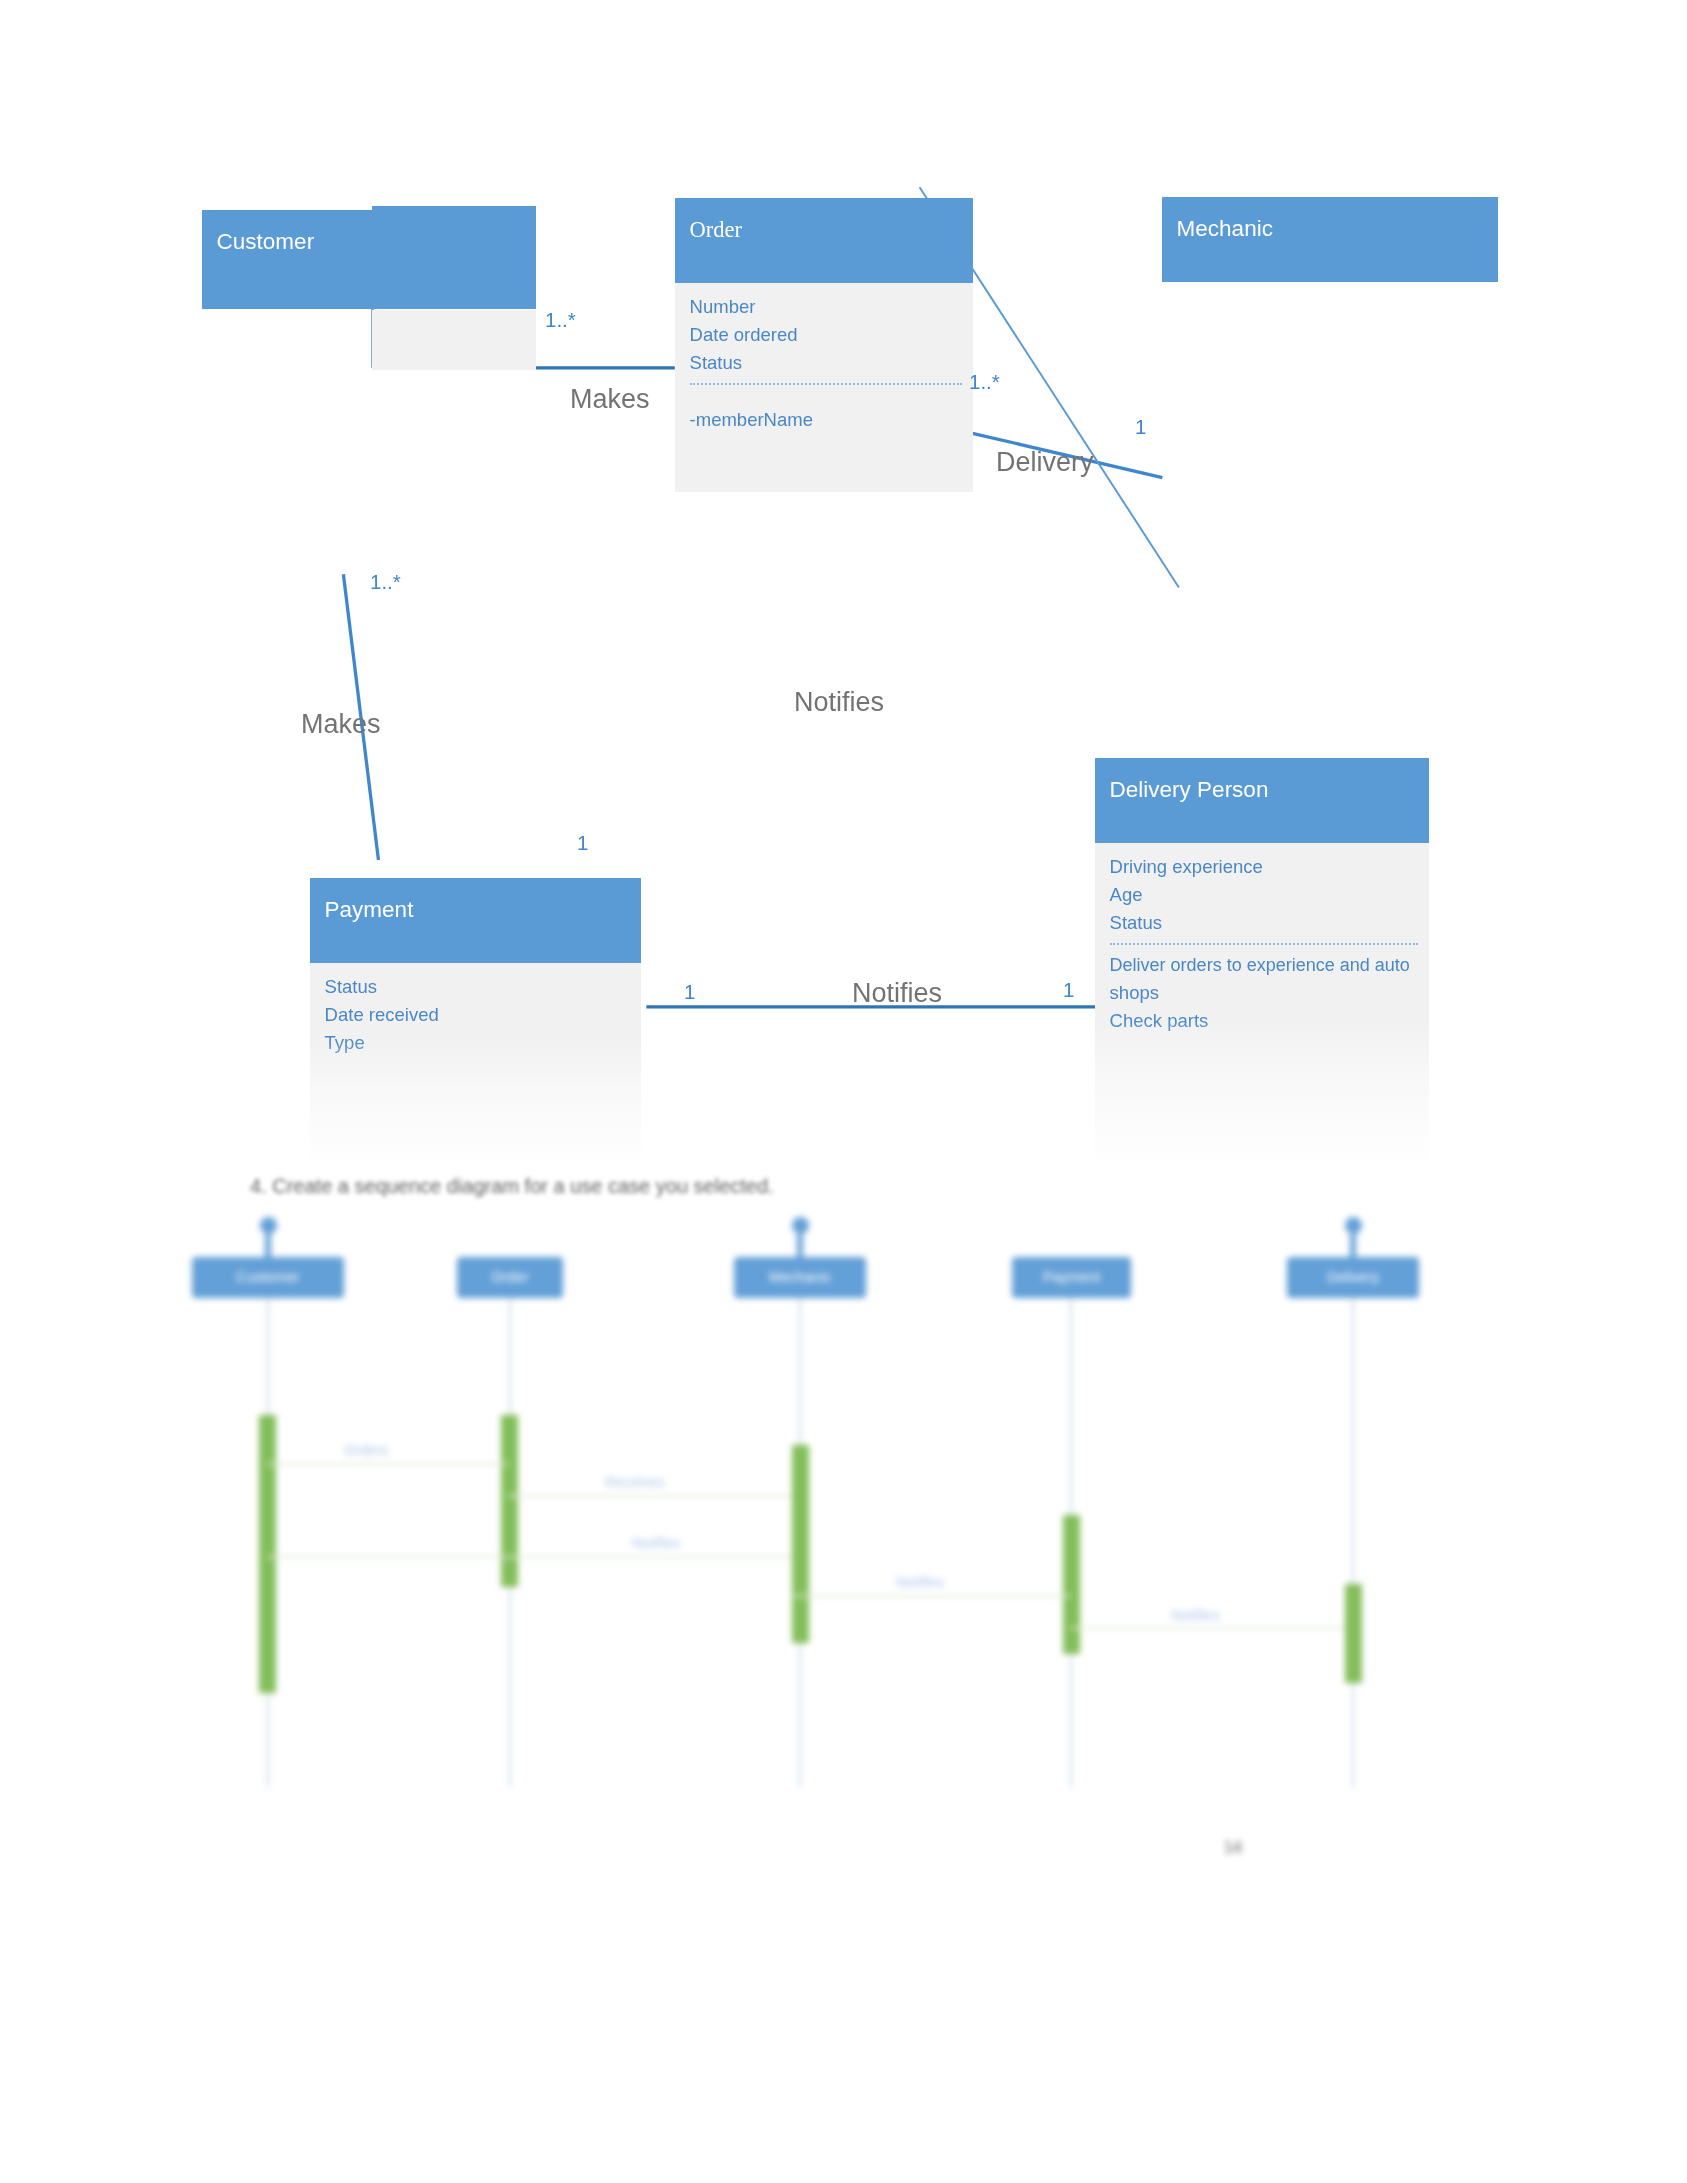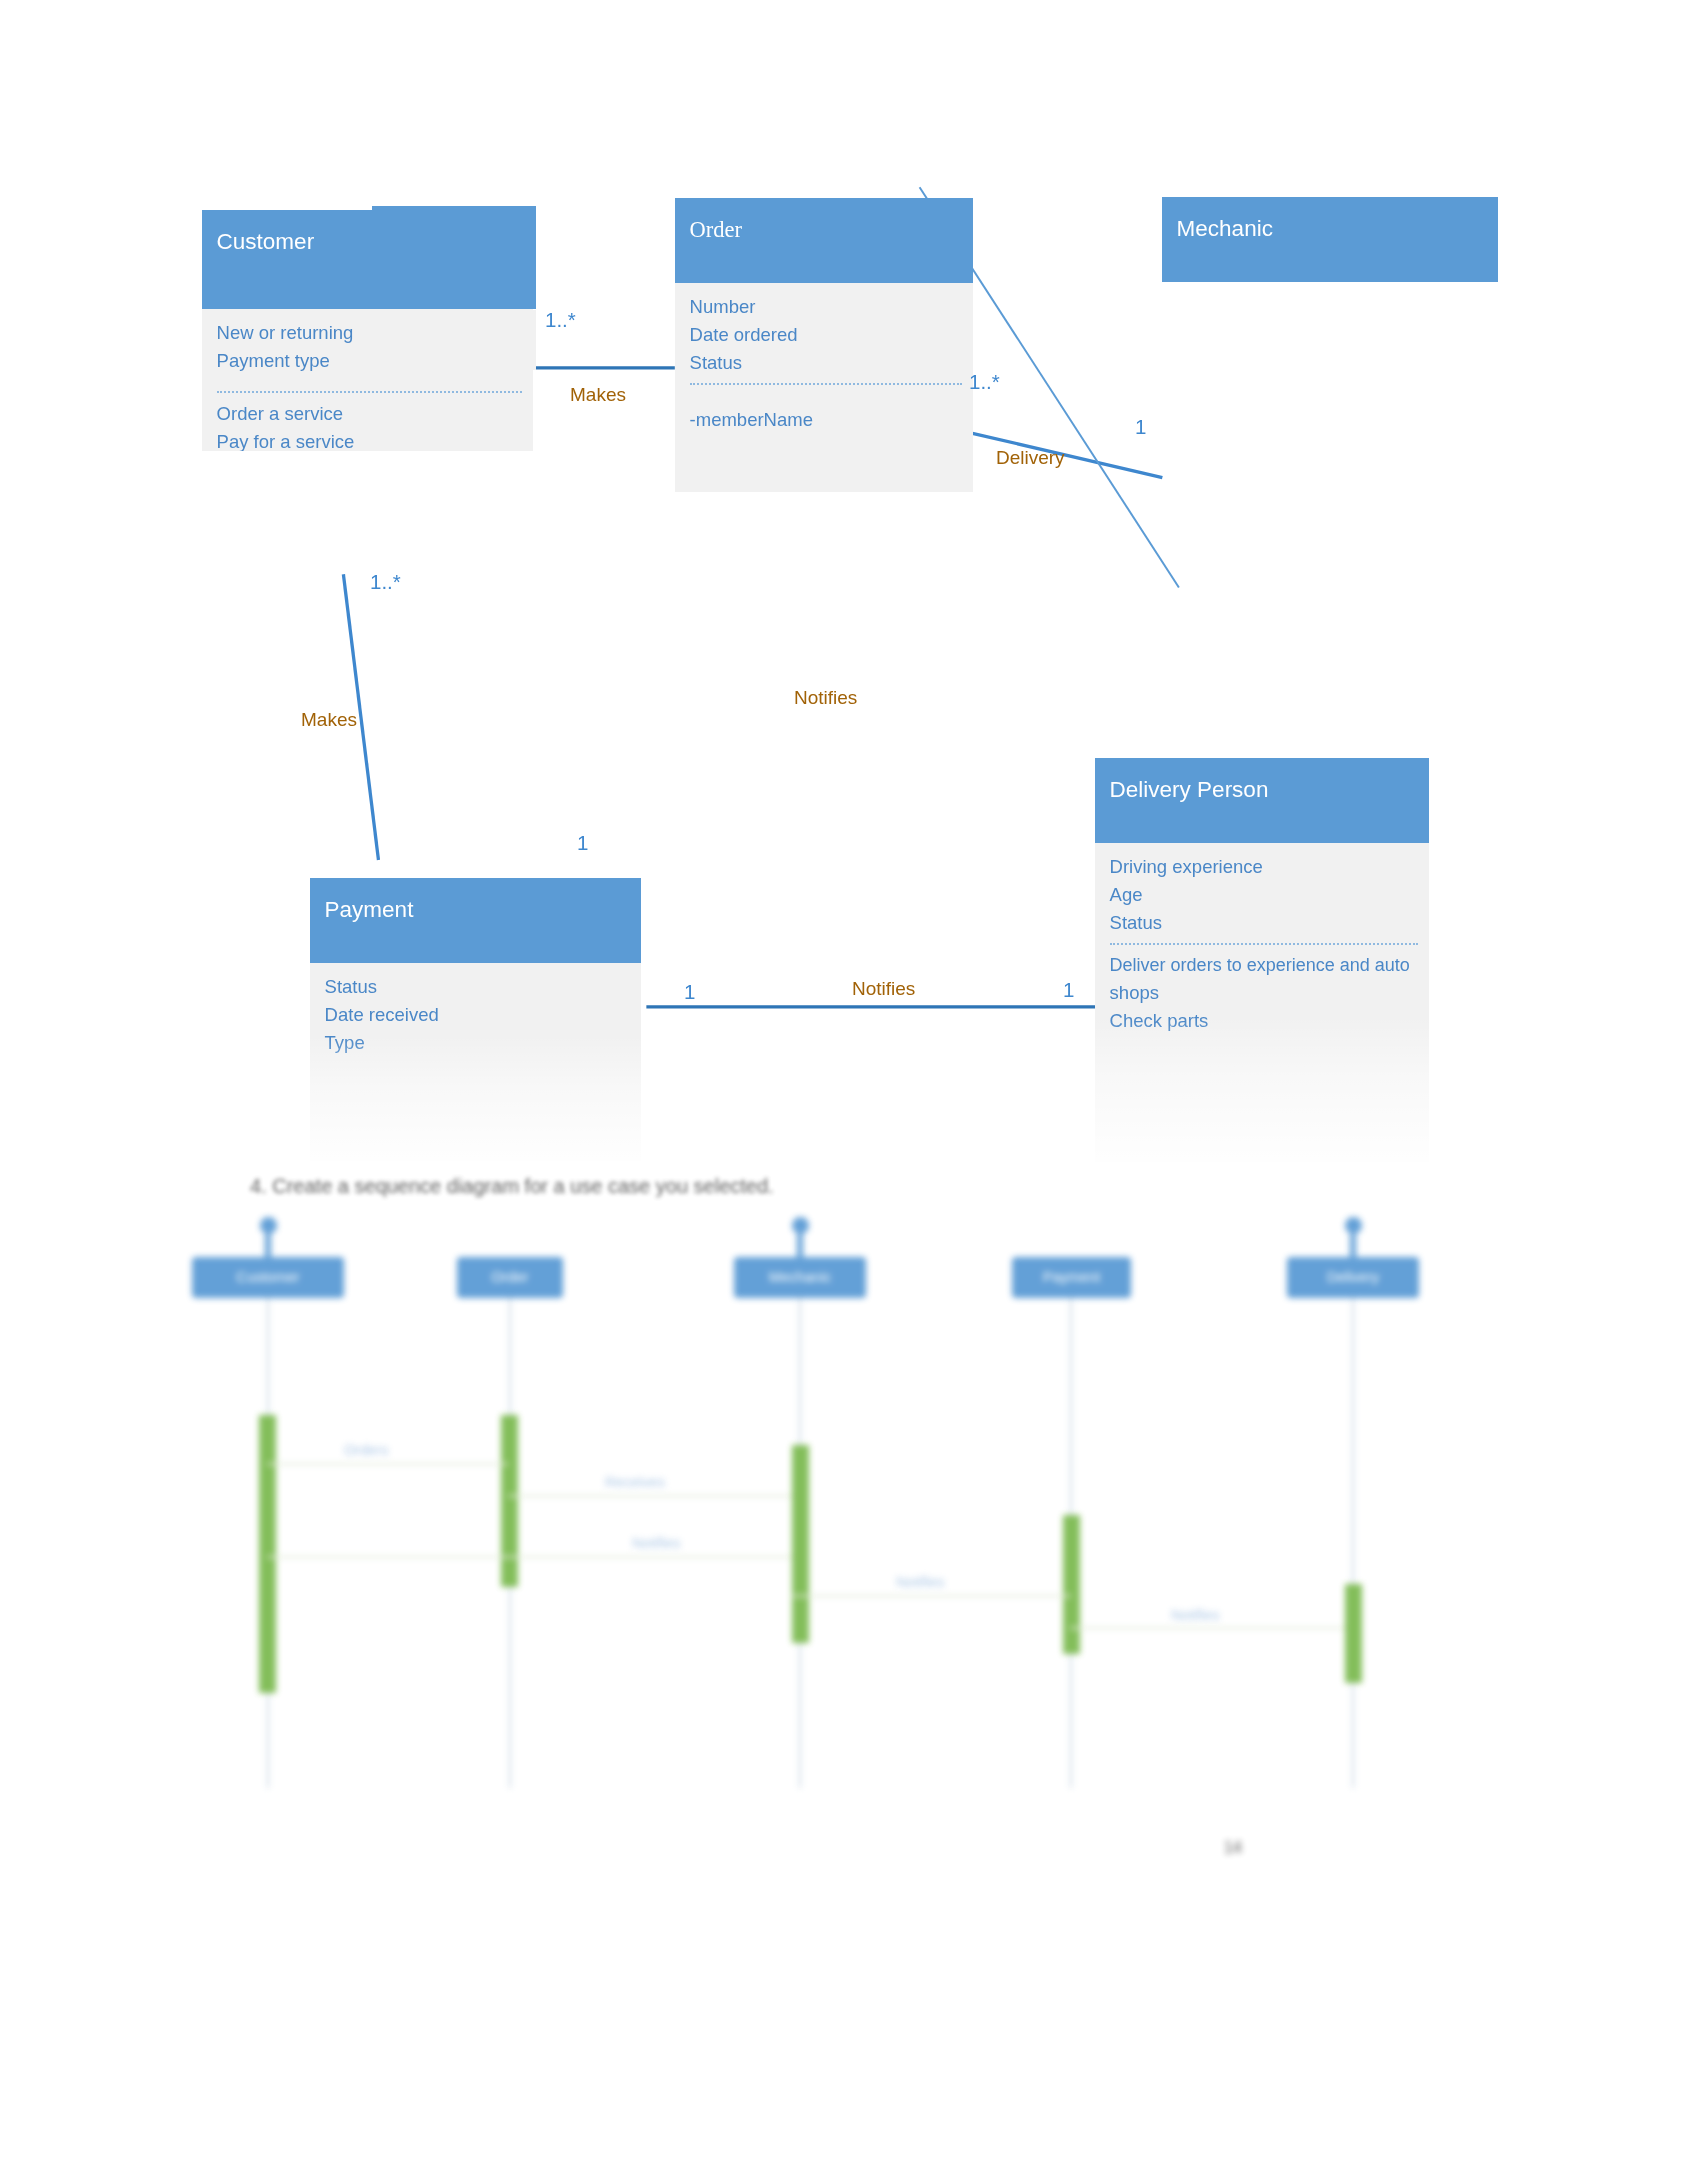--- a/index.html
+++ b/index.html
@@ -67,22 +67,22 @@
   
   .edge-svg {
     position: absolute;
     left: 0; top: 0;
     width: 1687px;
     height: 2183px;
     pointer-events: none;
   }
   .assoc-label {
     position: absolute;
-    color: #a16207;
-    font-size: 19px;
+    color: #737373;
+    font-size: 27px;
     white-space: nowrap;
   }
   .mult-label {
     position: absolute;
     color: #3E87CE;
     font-size: 20.5px;
     white-space: nowrap;
   }
 
   
@@ -175,31 +175,20 @@
 
     <line x1="519" y1="868" x2="572" y2="1300" stroke="#3E87CE" stroke-width="5"></line>
 
     <line x1="977" y1="1522" x2="1790" y2="1522" stroke="#2E75B6" stroke-width="5"></line>
   </svg>
 
   <div class="uml-class" style="left:202px; top:210px; width:331px;">
     <div class="uml-header" style="height:99px;">
       <span>Customer</span>
     </div>
-    <div class="uml-body" style="height:142px;">
-      <ul class="uml-attrs">
-        <li>New or returning</li>
-        <li>Payment type</li>
-      </ul>
-      <div class="uml-sep spaced"></div>
-      <ul class="uml-ops">
-        <li>Order a service</li>
-        <li>Pay for a service</li>
-      </ul>
-    </div>
   </div>
 
   <div style="position:absolute; left:372px; top:206px; width:164px; height:103px; background:#5B9BD5;"></div>
   <div style="position:absolute; left:372px; top:310px; width:164px; height:60px; background:#F1F1F1;"></div>
 
   <div class="uml-class" style="left:675px; top:198px; width:298px;">
     <div class="uml-header" style="height:85px;font-family:Liberation Serif, serif;">
       <span>Order</span>
     </div>
     <div class="uml-body" style="height:209px;">

